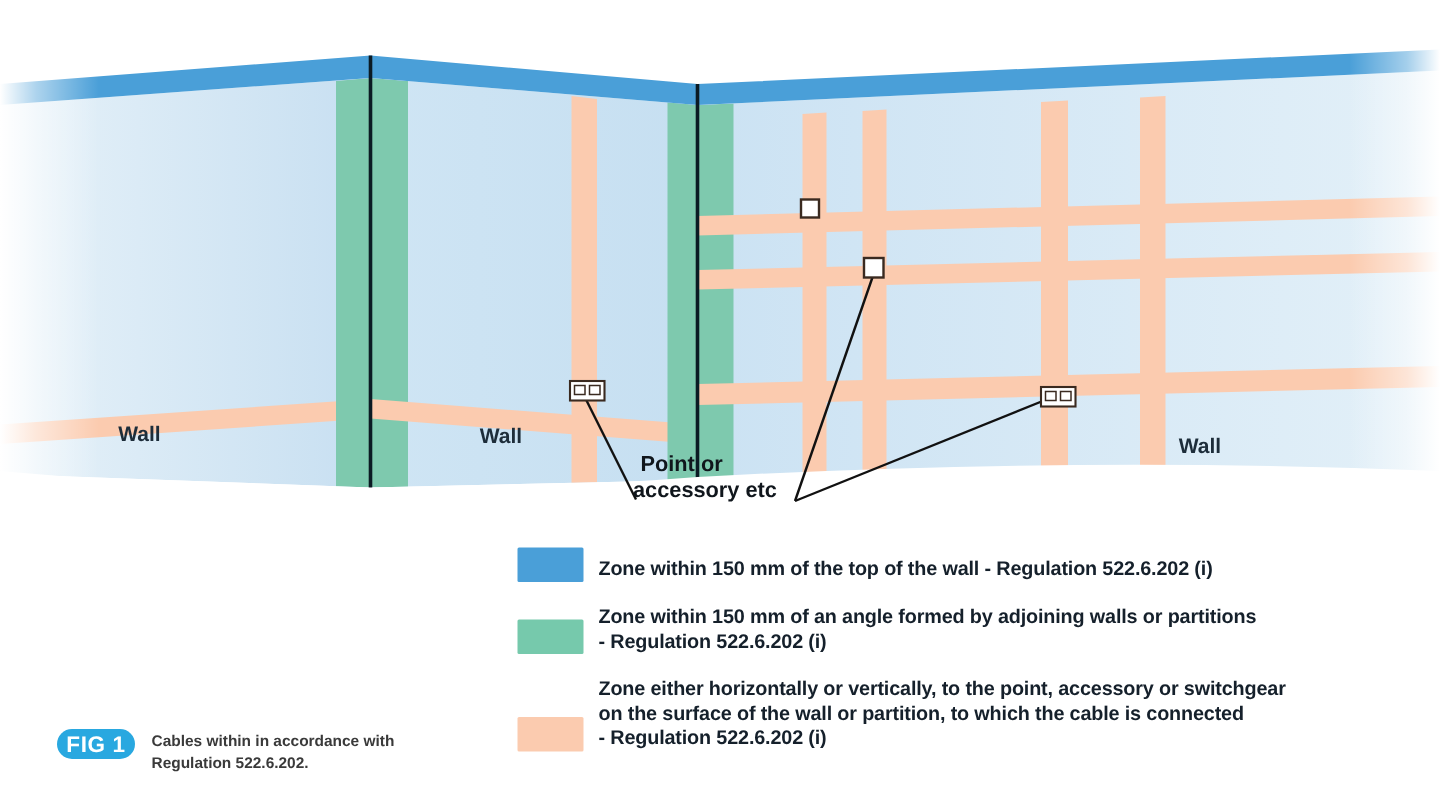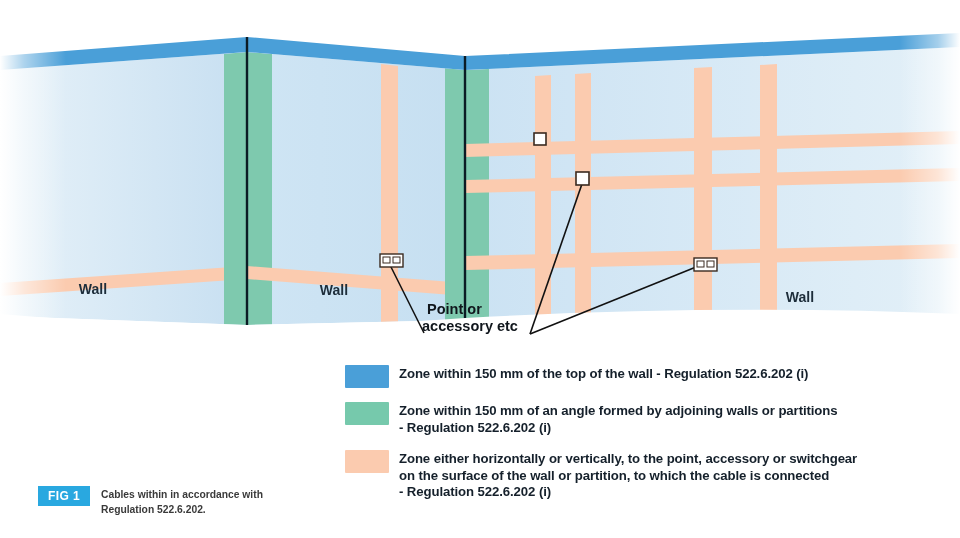--- a/index.html
+++ b/index.html
@@ -8,29 +8,29 @@
 
   #stage{position:absolute;inset:0;width:960px;height:458px;}
 
   svg#diagram{position:absolute;left:0;top:0;width:960px;height:360px;}
 
   .wall-label{font-size:14px;font-weight:700;fill:#1d2d3a;}
   .callout-text{font-size:14.5px;font-weight:700;fill:#10161c;}
 
   
   #legend{position:absolute;left:345px;top:365px;width:600px;}
-  .legend-row{display:flex;align-items:flex-start;margin-bottom:14px;}
+  .legend-row{display:flex;align-items:flex-end;margin-bottom:14px;}
   .legend-sw{width:44px;height:23px;flex:0 0 44px;margin-right:10px;border-radius:1px;}
   .legend-txt{font-size:13.2px;line-height:16.6px;color:#15202b;font-weight:700;
               letter-spacing:-0.1px;padding-top:1px;}
 
   
   #caption{position:absolute;left:38px;top:486px;display:flex;align-items:flex-start;}
-  #fig-badge{width:52px;height:20px;border-radius:0;display:flex;align-items:center;
-             justify-content:center;color:#fff;font-size:12px;font-weight:700;
+  #fig-badge{width:52px;height:20px;border-radius:10px;display:flex;align-items:center;
+             justify-content:center;color:#fff;font-size:15px;font-weight:700;
              letter-spacing:.4px;flex:0 0 52px;}
   #caption-text{margin-left:11px;font-size:10.3px;line-height:14.5px;color:#3a3a3a;
                 font-weight:600;max-width:170px;padding-top:2px;}
 </style>
 </head>
 <body>
 
 <div id="stage">
 
   <svg id="diagram" viewBox="0 0 960 360">

